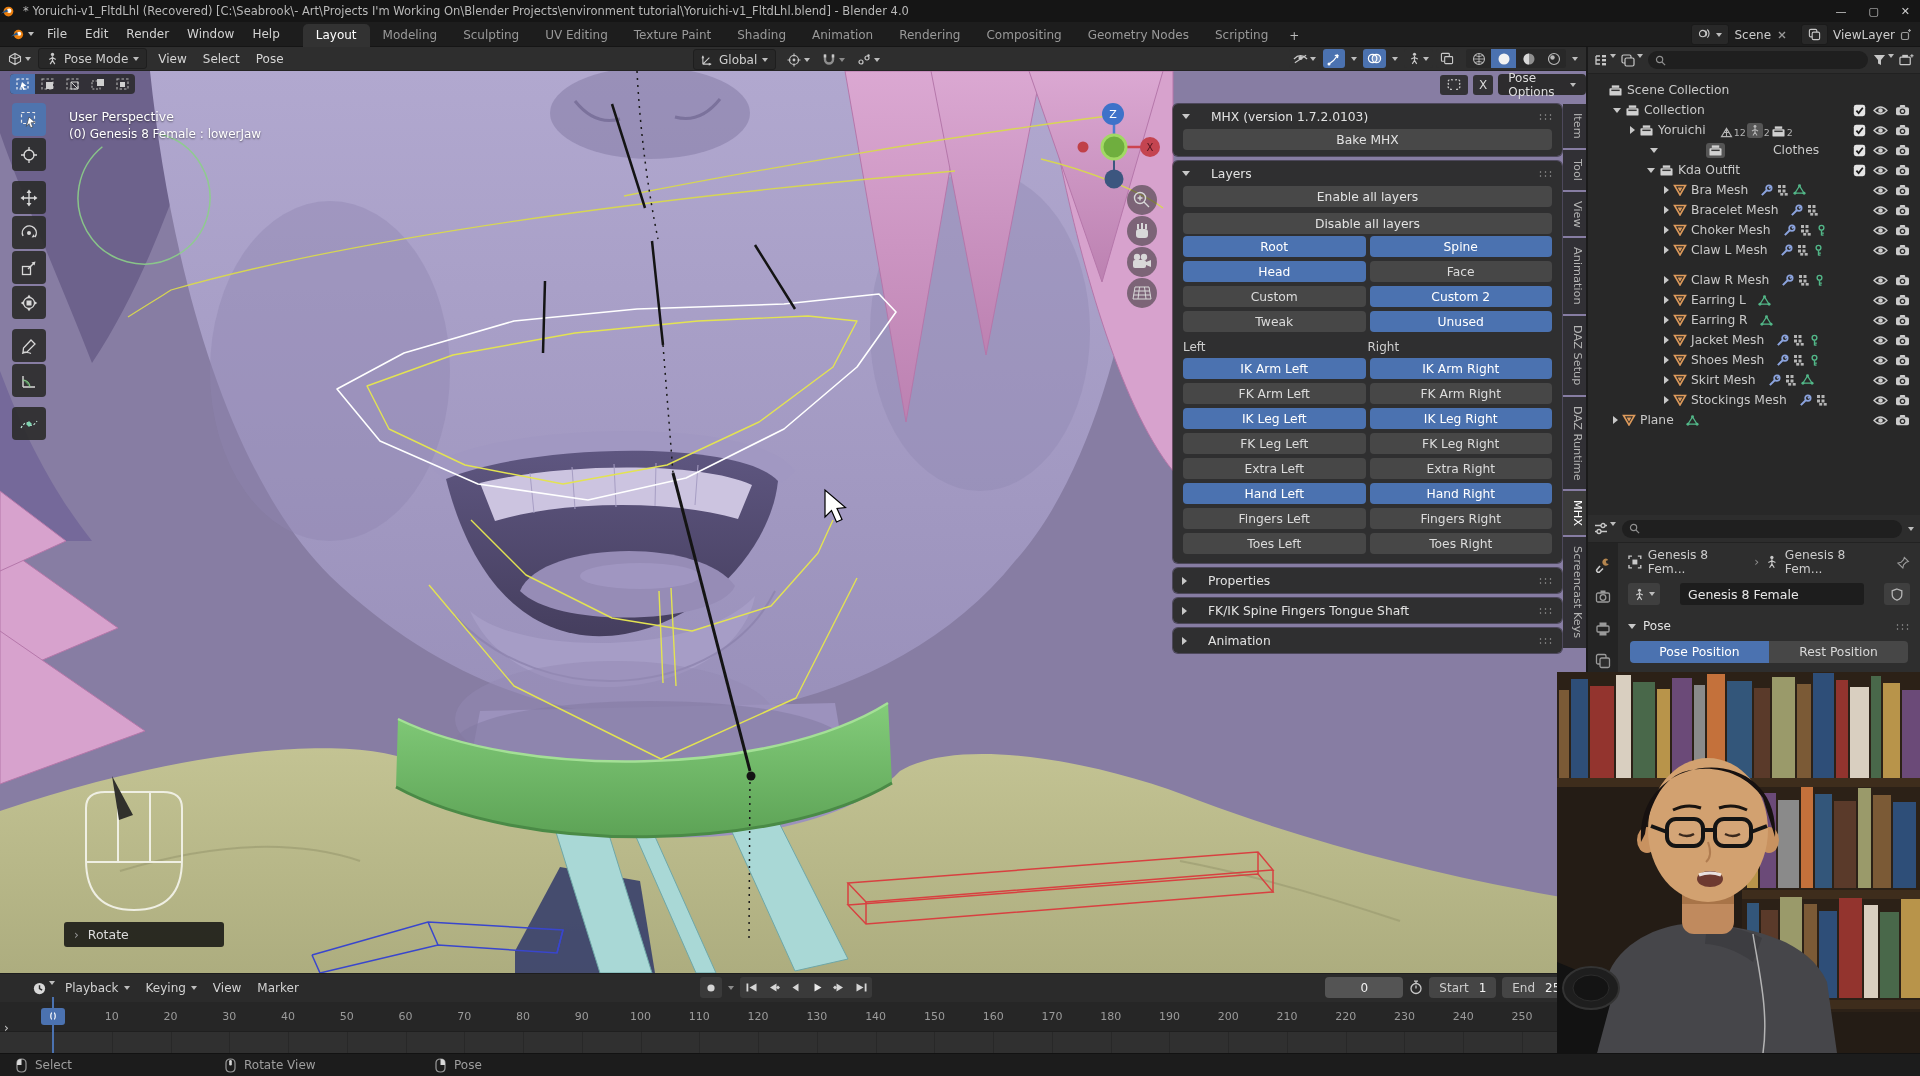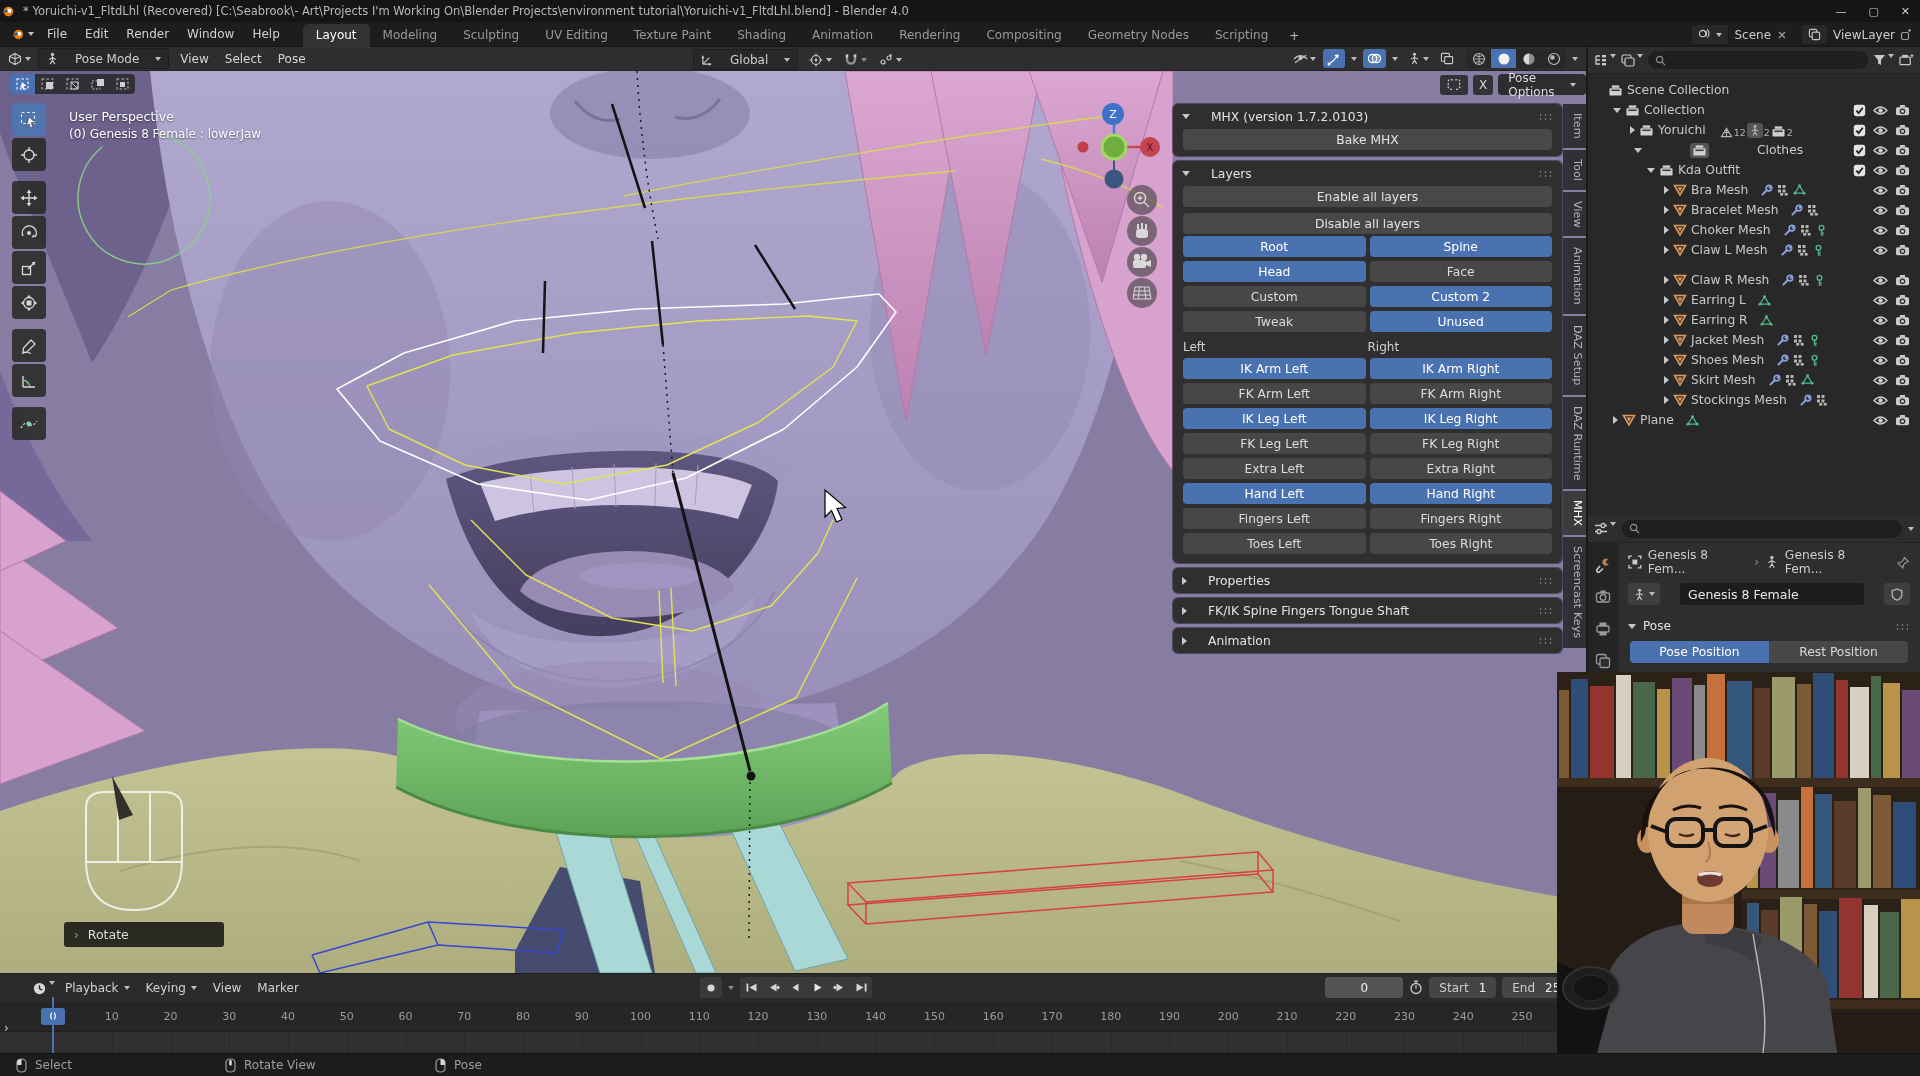--- a/index.html
+++ b/index.html
@@ -24,21 +24,21 @@
   .menubar-right{position:absolute;right:8px;top:0;height:25px;display:flex;align-items:center;gap:5px;color:#ccc;}
   .mb-pill{display:flex;align-items:center;gap:5px;background:#282828;border:1px solid #1a1a1a;border-radius:3px;height:19px;padding:0 6px;}
 
   .caret{width:0;height:0;border-left:3.5px solid transparent;border-right:3.5px solid transparent;border-top:4.5px solid #bdbdbd;display:inline-block;}
   .caret.dim{border-top-color:#8a8a8a;}
   .dots{width:15px;height:7px;background-image:radial-gradient(#777 1px, transparent 1.2px);background-size:5px 4px;}
 
   
   .vp-header{position:absolute;left:0;top:47px;width:1586px;height:24px;background:#2e2e2e;border-bottom:1px solid #242424;display:flex;align-items:center;box-sizing:border-box;}
   .hdr-menu{padding:3px 8px;color:#d5d5d5;}
-  .hdr-pill{display:flex;align-items:center;gap:16px;background:#282828;border:1px solid #1e1e1e;border-radius:3px;height:19px;padding:0 7px;margin:0 3px;}
+  .hdr-pill{display:flex;align-items:center;gap:5px;background:#282828;border:1px solid #1e1e1e;border-radius:3px;height:19px;padding:0 7px;margin:0 3px;}
   .hdr-icon{display:flex;align-items:center;gap:3px;padding:0 4px;}
   .hdr-right{position:absolute;right:8px;top:2px;display:flex;align-items:center;gap:3px;}
   .icon-btn{display:flex;align-items:center;justify-content:center;gap:2px;height:19px;padding:0 4px;border-radius:3px;background:#2e2e2e;}
   .icon-btn.on{background:#4b72b0;}
   .shade-group{display:flex;background:#282828;border-radius:3px;overflow:hidden;margin-left:5px;}
   .shade-btn{width:25px;height:19px;display:flex;align-items:center;justify-content:center;}
   .shade-btn.on{background:#4b72b0;}
 
   
   .viewport{position:absolute;left:0;top:71px;width:1586px;height:902px;overflow:hidden;background:#877da3;}
@@ -812,21 +812,21 @@
             <span style="display: inline-flex;">
               <svg width="15" height="12" viewBox="0 0 15 12">
                 <rect x="1" y="3.2" width="13" height="8" rx="1.6" fill="#cccccc"></rect>
                 <circle cx="7.5" cy="7.2" r="2.8" fill="#2b2b2b"></circle>
                 <circle cx="7.5" cy="7.2" r="1.5" fill="#cccccc"></circle>
                 <rect x="4.8" y="1" width="5.4" height="2.6" rx="1" fill="#cccccc"></rect>
               </svg>
             </span>
           </span>
         </div>
-        <div class="out-row" style="padding-left: 46px; position: relative; gap: 48px;">
+        <div class="out-row" style="padding-left: 62px; position: relative; gap: 48px;">
           <span class="tri-open"></span>
           <span class="icon-hl" style="display: inline-flex;">
             <svg width="15" height="13" viewBox="0 0 16 14">
               <rect x="1.5" y="4.5" width="13" height="8" rx="1" fill="#d0d0d0"></rect>
               <rect x="4" y="1.5" width="8" height="2.6" fill="#d0d0d0"></rect>
               <rect x="3.5" y="6" width="9" height="1.6" fill="#3a3a3a"></rect>
             </svg>
           </span>
           <span>Clothes</span>
           <span class="tgl">

